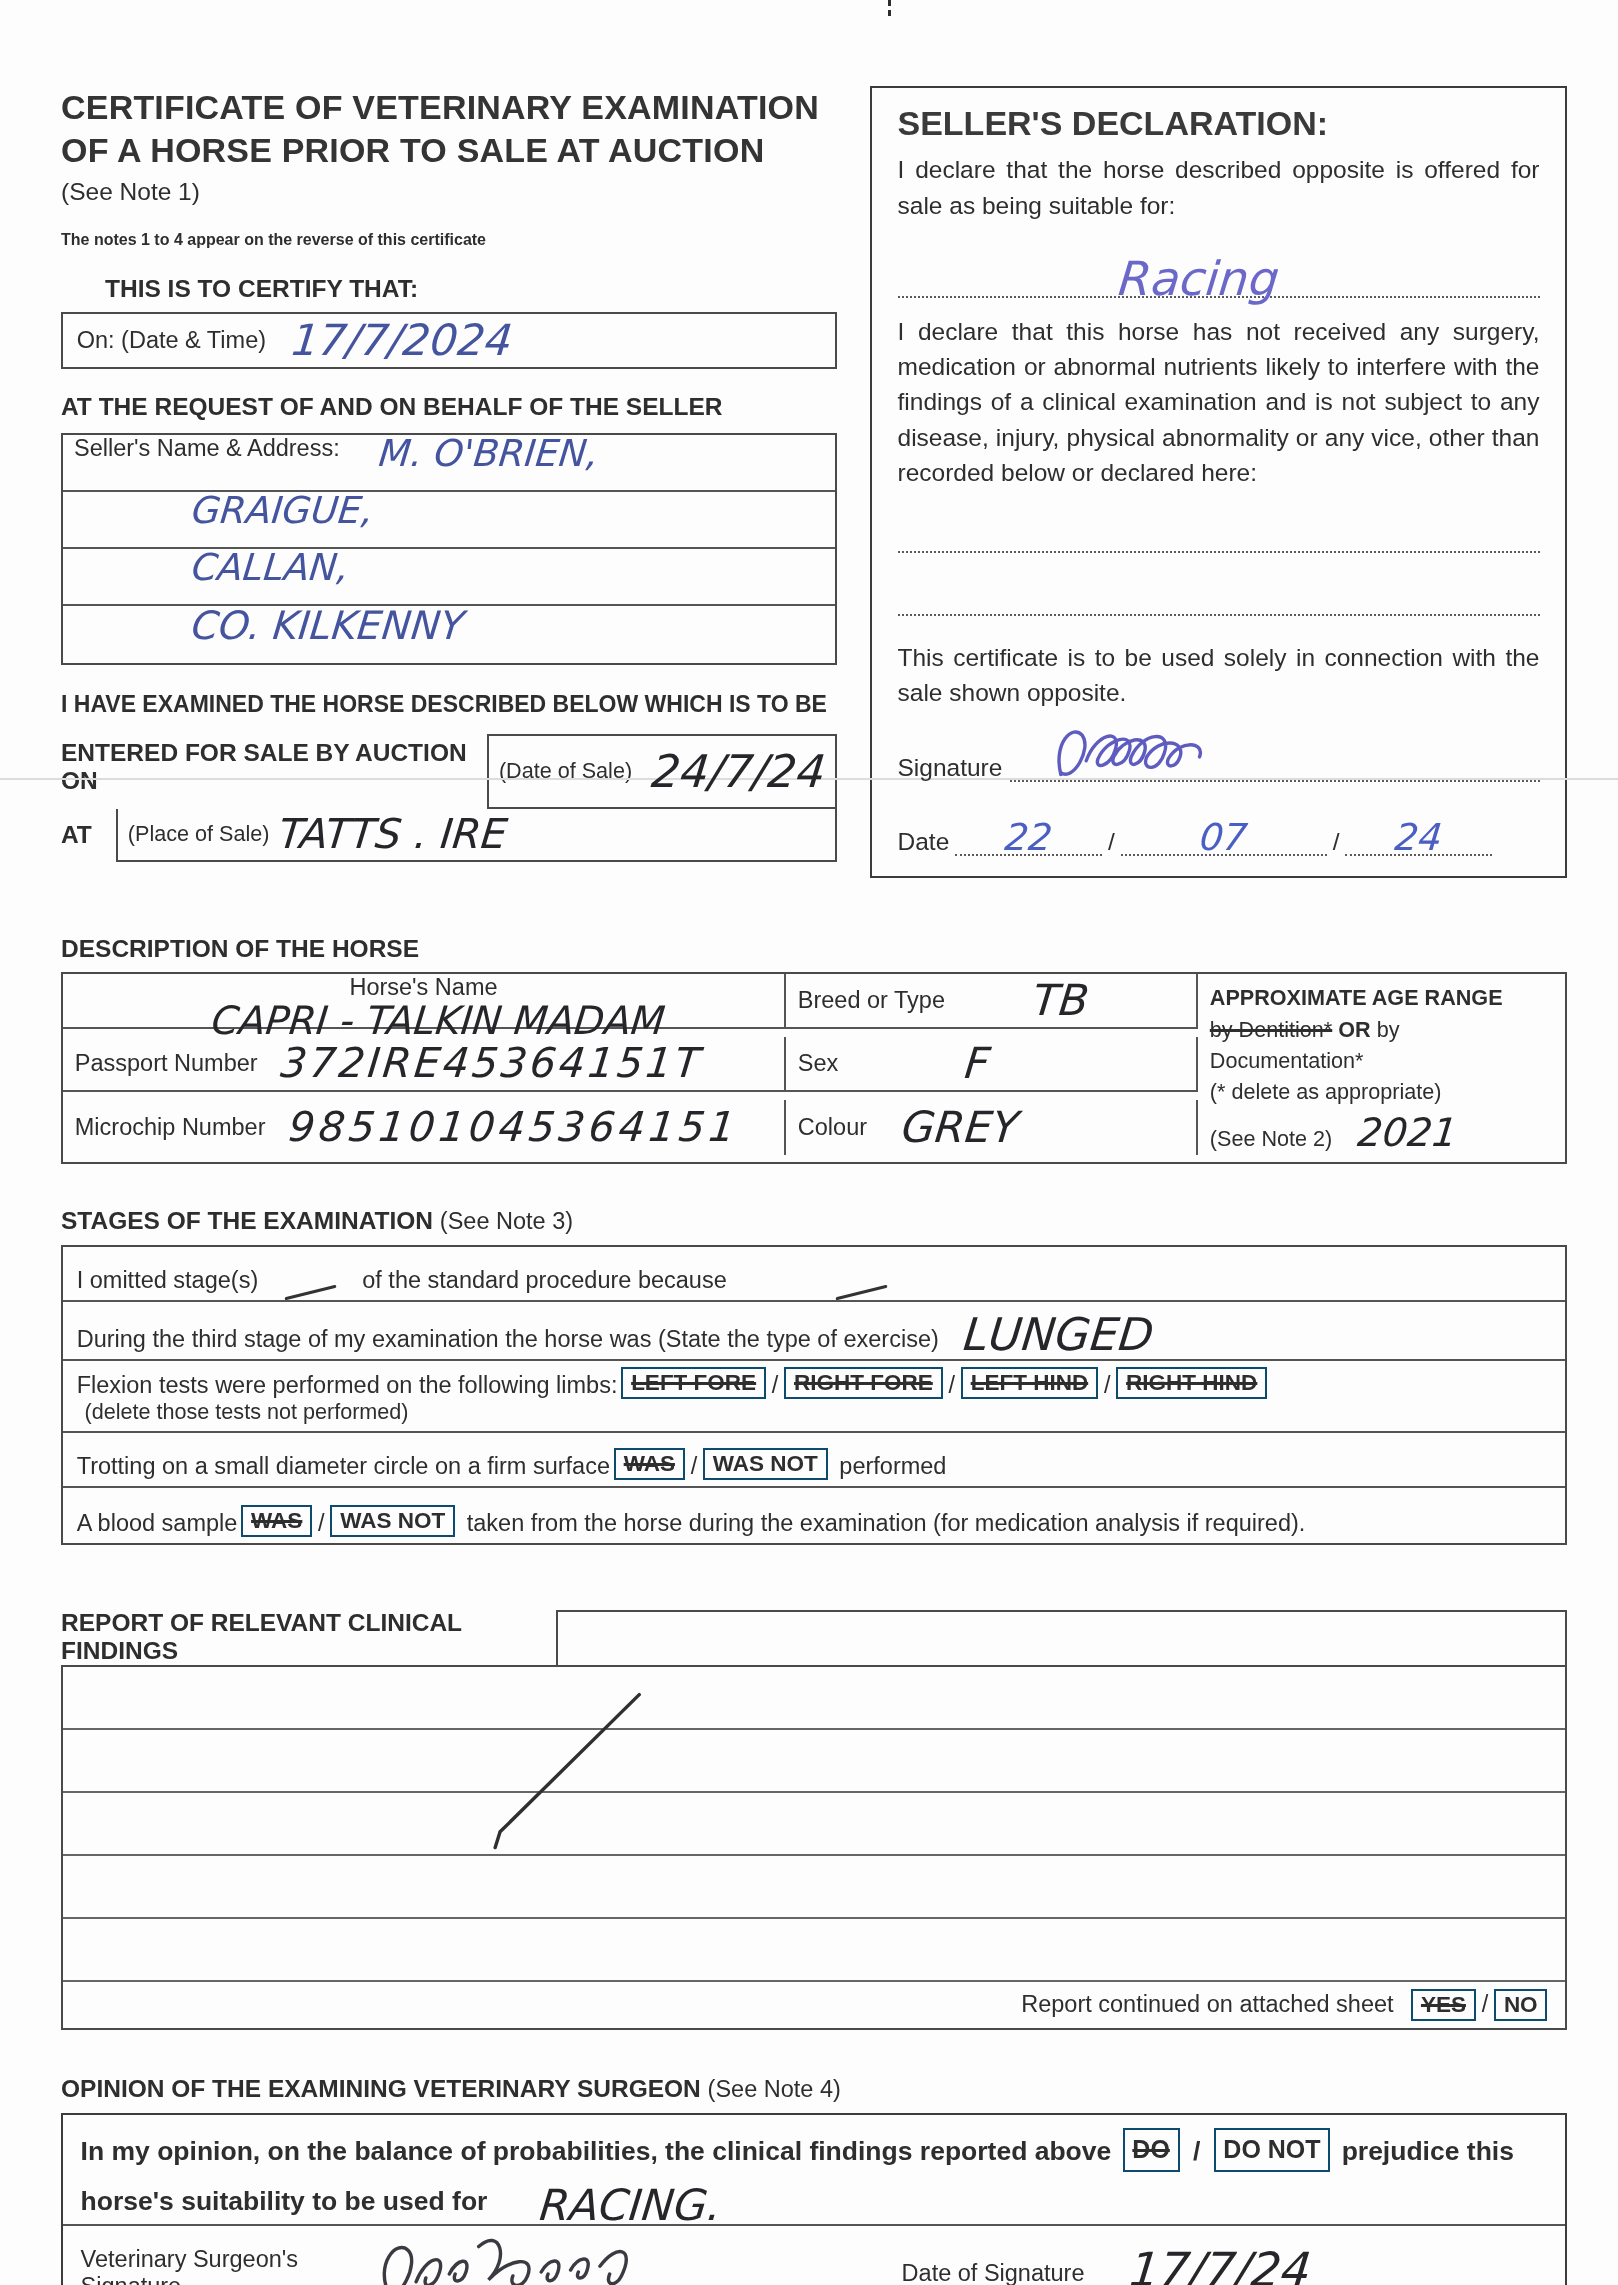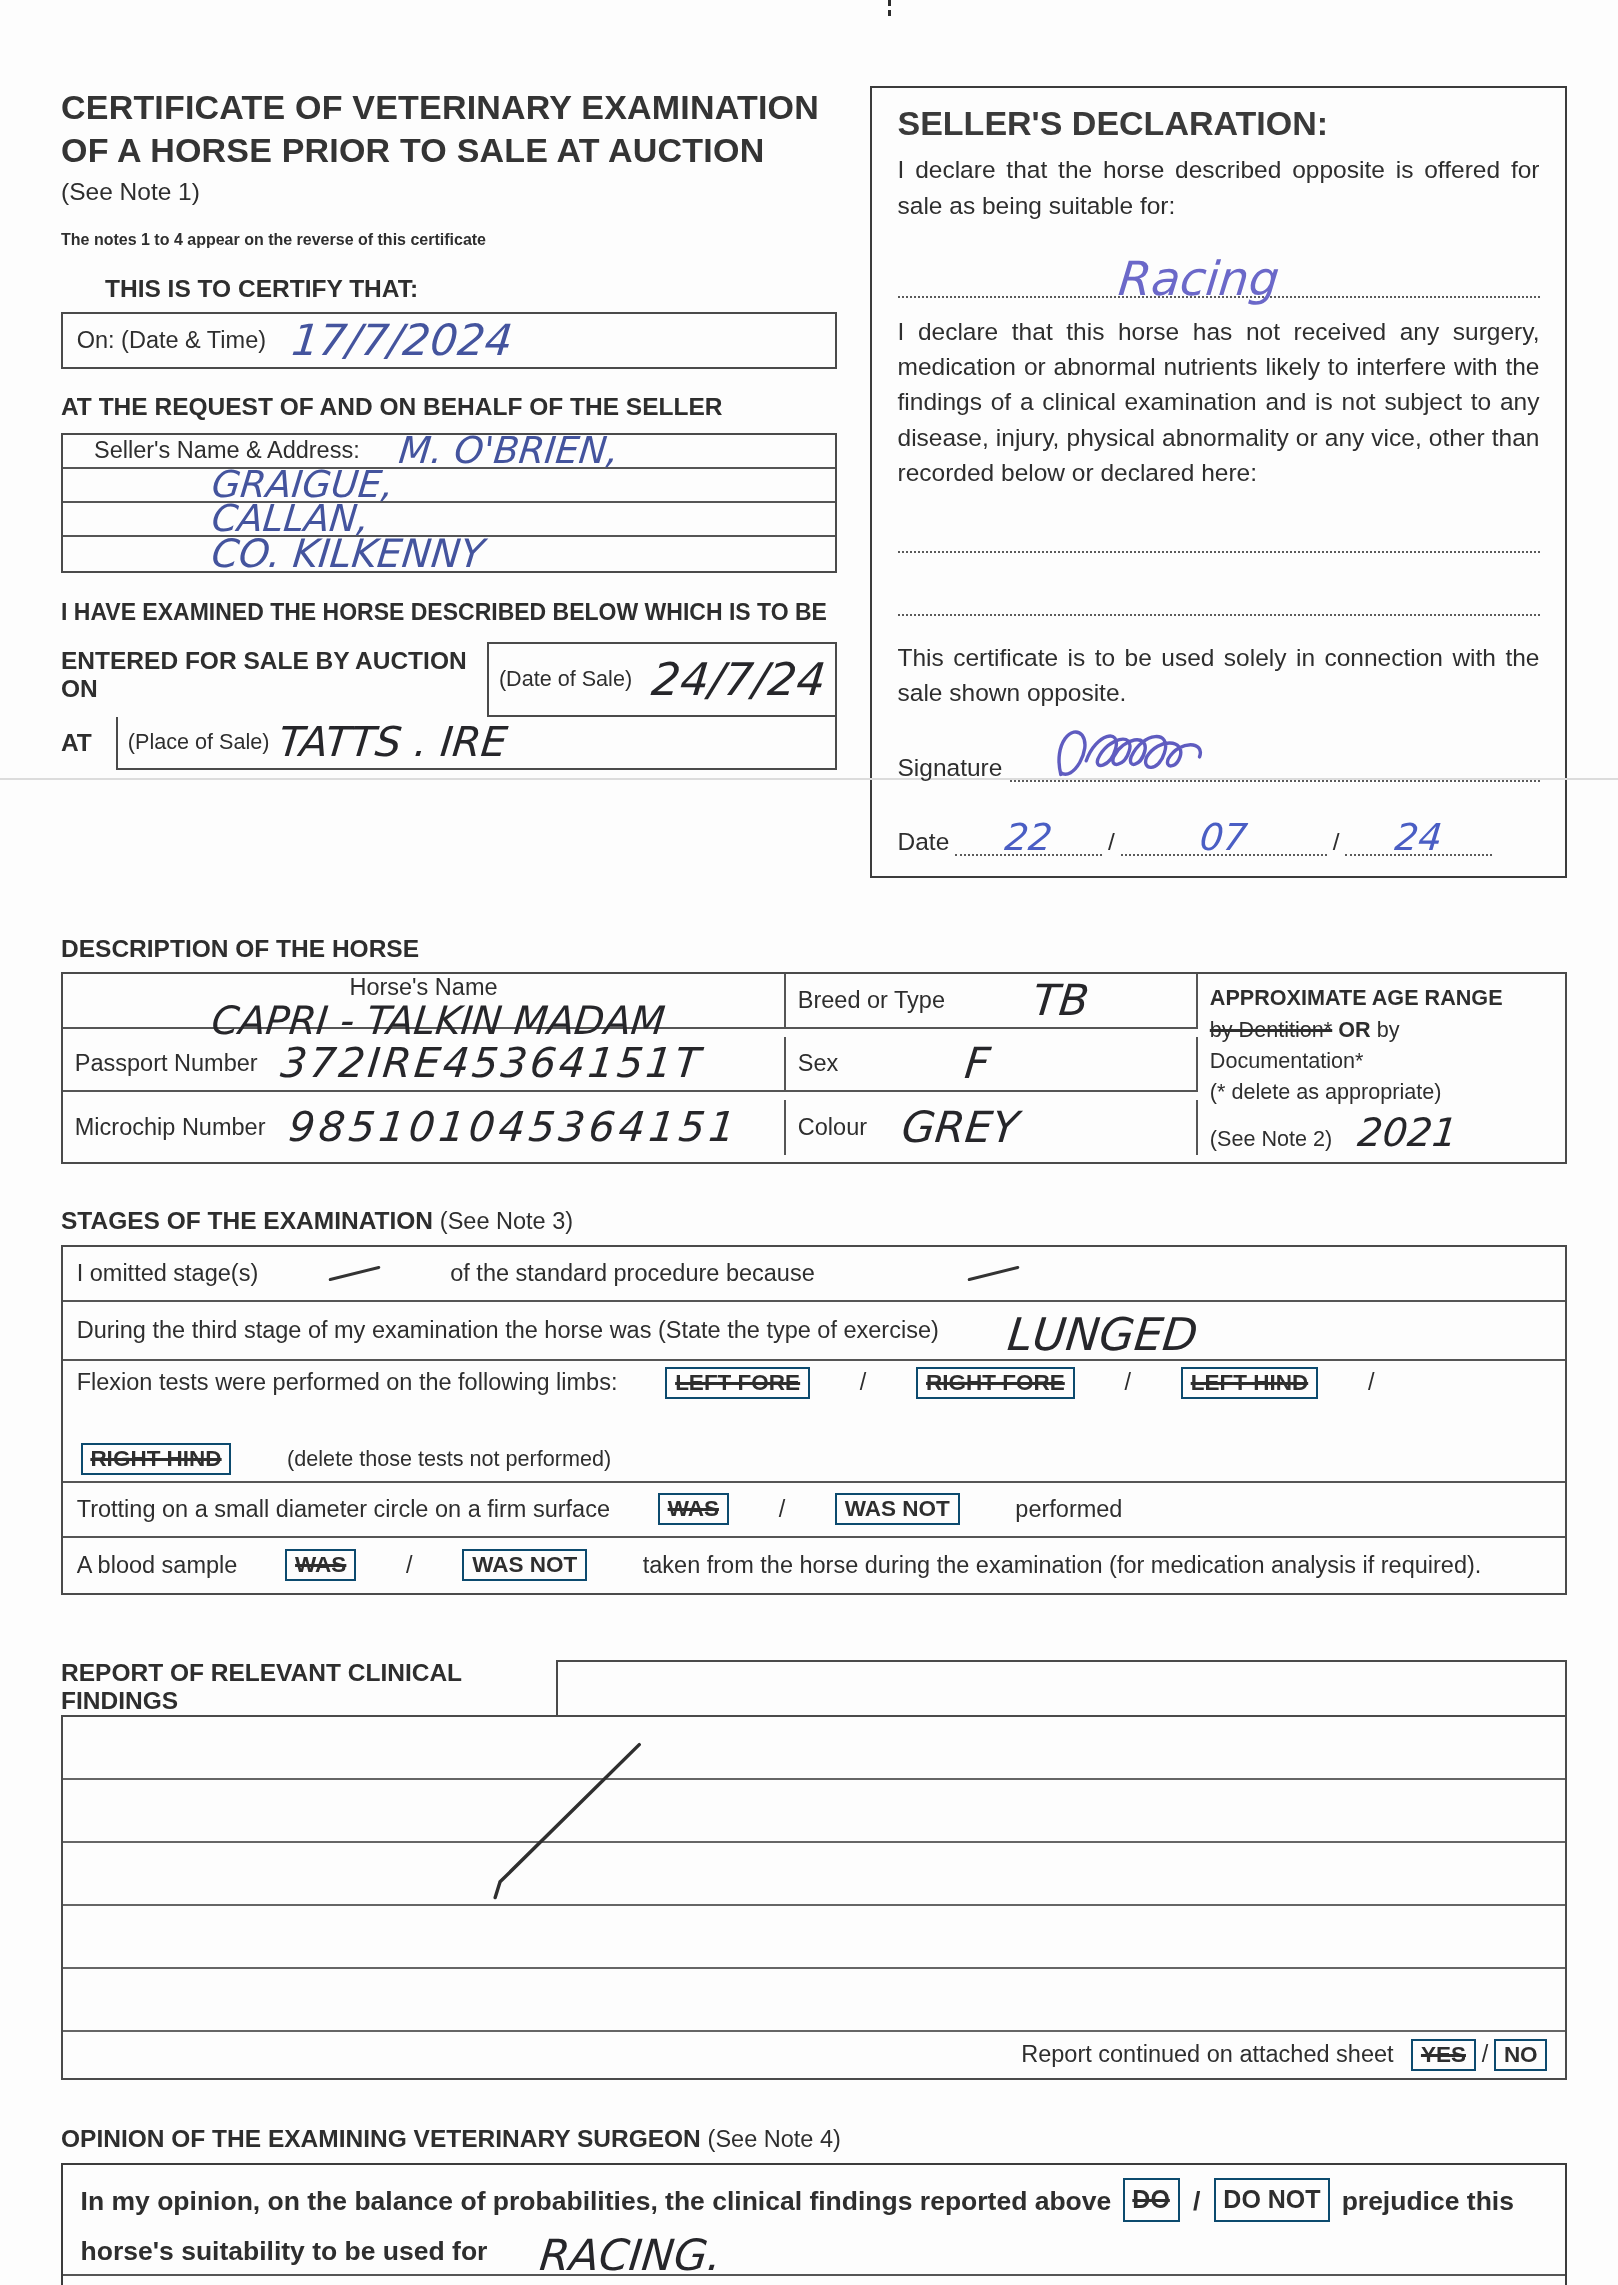--- a/index.html
+++ b/index.html
@@ -73,25 +73,25 @@
   }
   .ink-blue   { color: #44549e; }
   .ink-violet { color: #6b68c9; }
   .ink-black  { color: #26262a; }
   .ink-date   { color: #4a5ec4; }
 
   .request-heading { font-size: 24.5px; font-weight: 700; margin-top: 23.5px; }
 
   .seller-box { margin-top: 11.8px; }
   .seller-row {
-    height: 34px;
+    height: 57px;
     border-bottom: 2px solid #555;
     display: flex;
-    align-items: center;
-    padding: 0 31px;
+    align-items: flex-start;
+    padding: 0 11px;
     overflow: visible;
   }
   .seller-row:last-child { border-bottom: none; }
   .seller-label { font-size: 23.5px; white-space: nowrap; }
   .addr-indent { padding-left: 118px; }
 
   .examined-line { font-size: 23px; font-weight: 700; margin-top: 25.5px; line-height: 1.3; }
   .entered-row {
     display: flex; align-items: flex-end; margin-top: 13.7px;
   }
@@ -172,25 +172,24 @@
   .age-head { font-weight: 700; font-size: 21.6px; }
   .struck { text-decoration: line-through; text-decoration-thickness: 2.5px; }
   .age-see-note { margin-top: 5.9px; }
 
   
   .stages-section { margin-top: 43px; }
   .stages-table { border: 2px solid #4a4a4a; margin-top: 9.8px; }
   .stage-row {
     border-bottom: 2px solid #555;
     min-height: 55px;
-    display: flex; align-items: center; flex-wrap: wrap;
+    display: flex; align-items: flex-end; flex-wrap: wrap;
     padding: 5.9px 13.7px;
     font-size: 23.5px;
     overflow: visible;
-    gap: 44px;
   }
   .stage-row:last-child { border-bottom: none; }
   .pen-dash {
     display: inline-block; width: 53px; height: 2.9px;
     background: #333; border-radius: 2px;
     transform: rotate(-14deg);
     margin: 0 25.5px;
   }
   .opt {
     display: inline-block;

